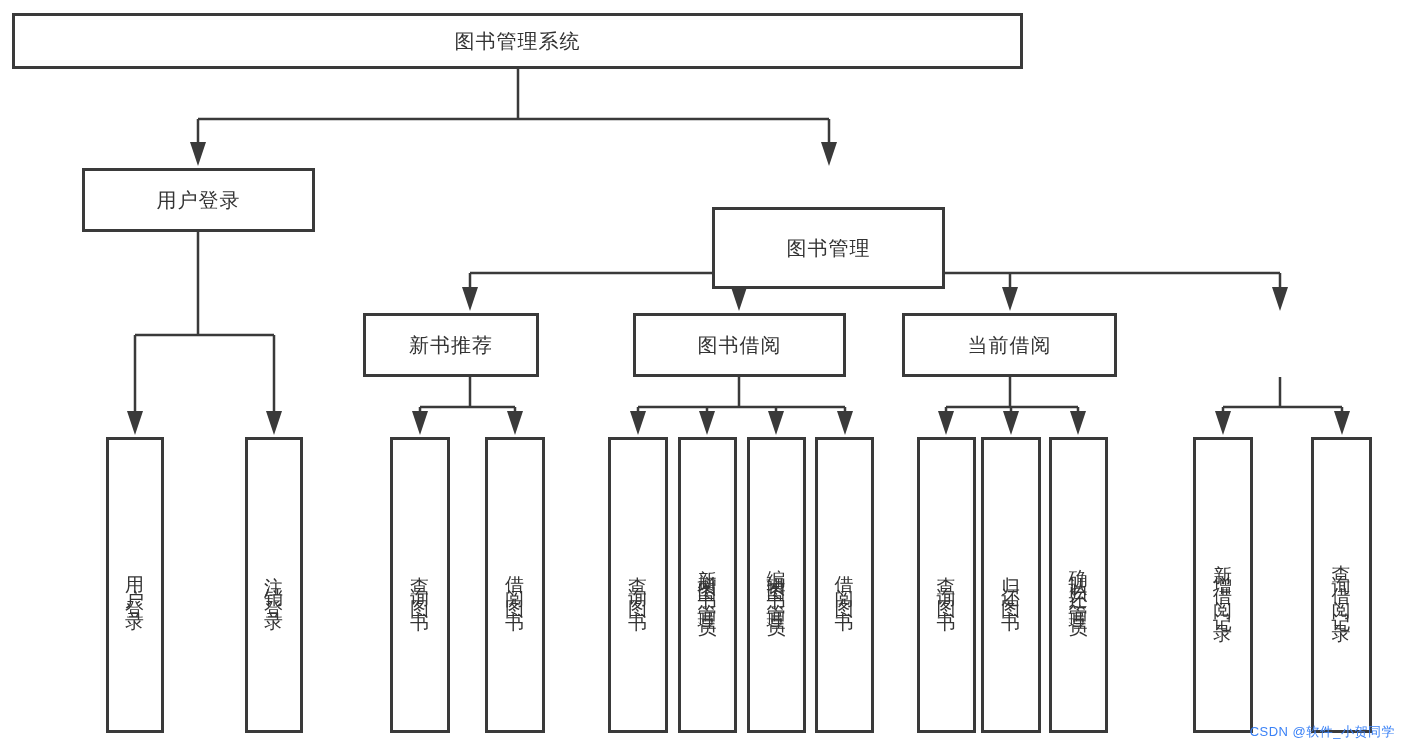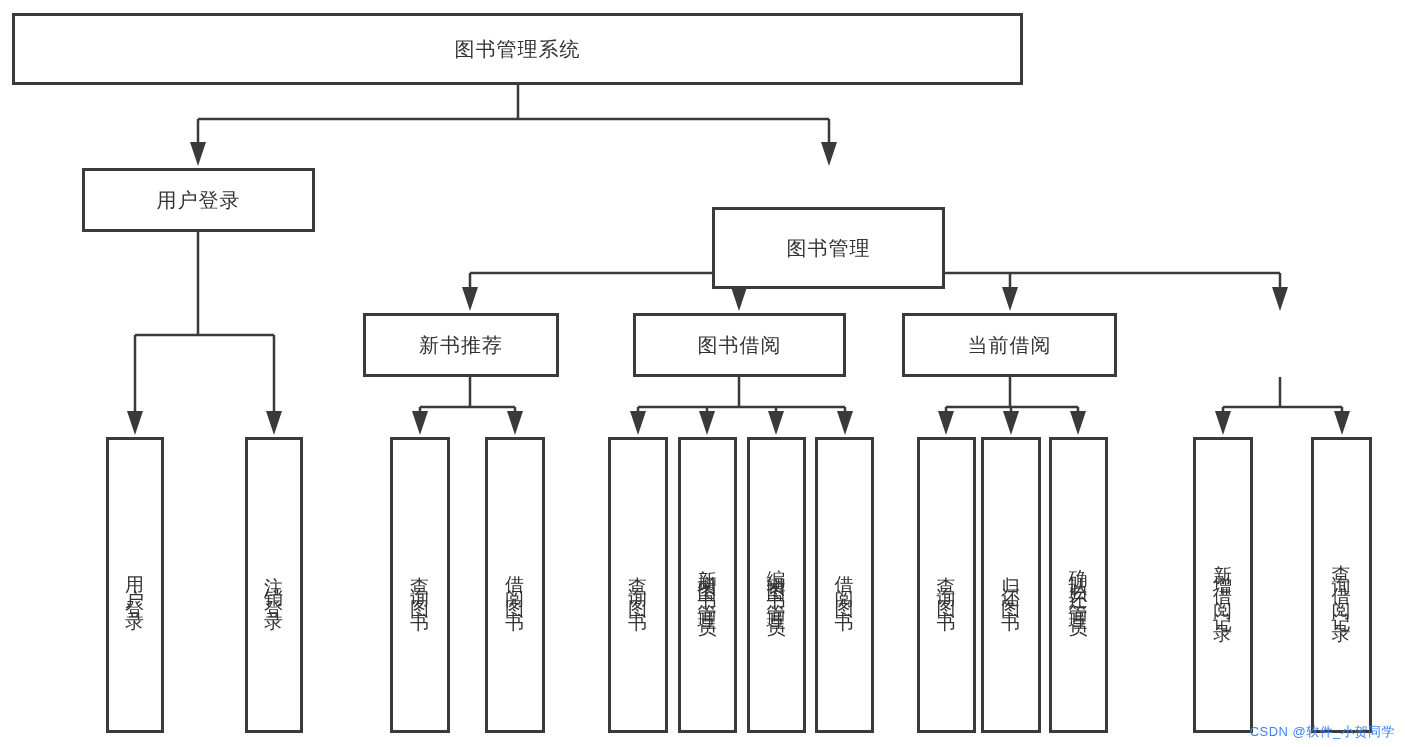--- a/index.html
+++ b/index.html
@@ -75,32 +75,32 @@
       <polygon points="768,411 784,411 776,435"></polygon>
       <polygon points="837,411 853,411 845,435"></polygon>
       <polygon points="938,411 954,411 946,435"></polygon>
       <polygon points="1003,411 1019,411 1011,435"></polygon>
       <polygon points="1070,411 1086,411 1078,435"></polygon>
       <polygon points="1215,411 1231,411 1223,435"></polygon>
       <polygon points="1334,411 1350,411 1342,435"></polygon>
     </g>
   </svg>
 
-  <div class="node" style="left:12px; top:13px; width:1011px; height:72px;">
+  <div class="node" style="left:12px; top:13px; width:1011px; height:56px;">
     <span>图书管理系统</span>
   </div>
 
   <div class="node" style="left:82px; top:168px; width:233px; height:64px;">
     <span>用户登录</span>
   </div>
   <div class="node" style="left:712px; top:168px; width:233px; height:82px;margin-top:39px;">
     <span>图书管理</span>
   </div>
 
-  <div class="node" style="left:363px; top:313px; width:196px; height:64px;">
+  <div class="node" style="left:363px; top:313px; width:176px; height:64px;">
     <span>新书推荐</span>
   </div>
   <div class="node" style="left:902px; top:313px; width:215px; height:64px;">
     <span>当前借阅</span>
   </div>
   <div class="node" style="left:633px; top:313px; width:213px; height:64px;">
     <span>图书借阅</span>
   </div>
 
   <div class="node node-v" style="left:106px; top:437px; width:58px; height:296px;">

